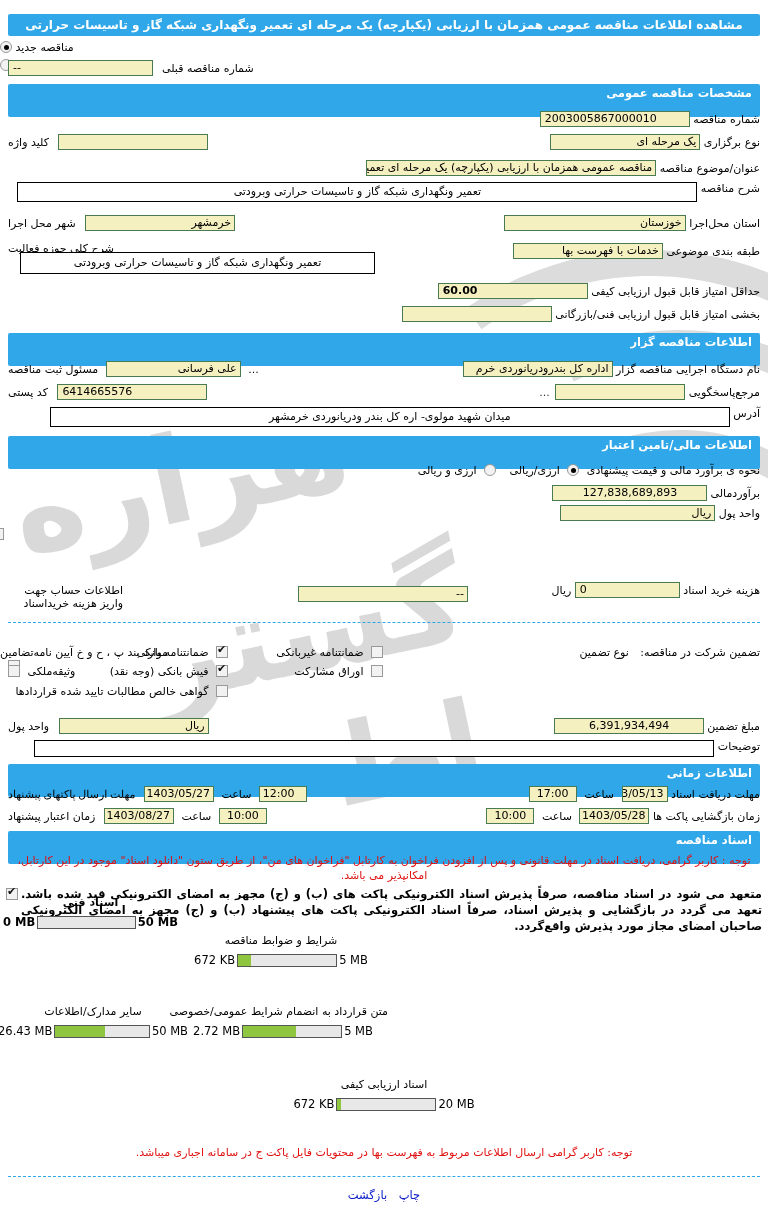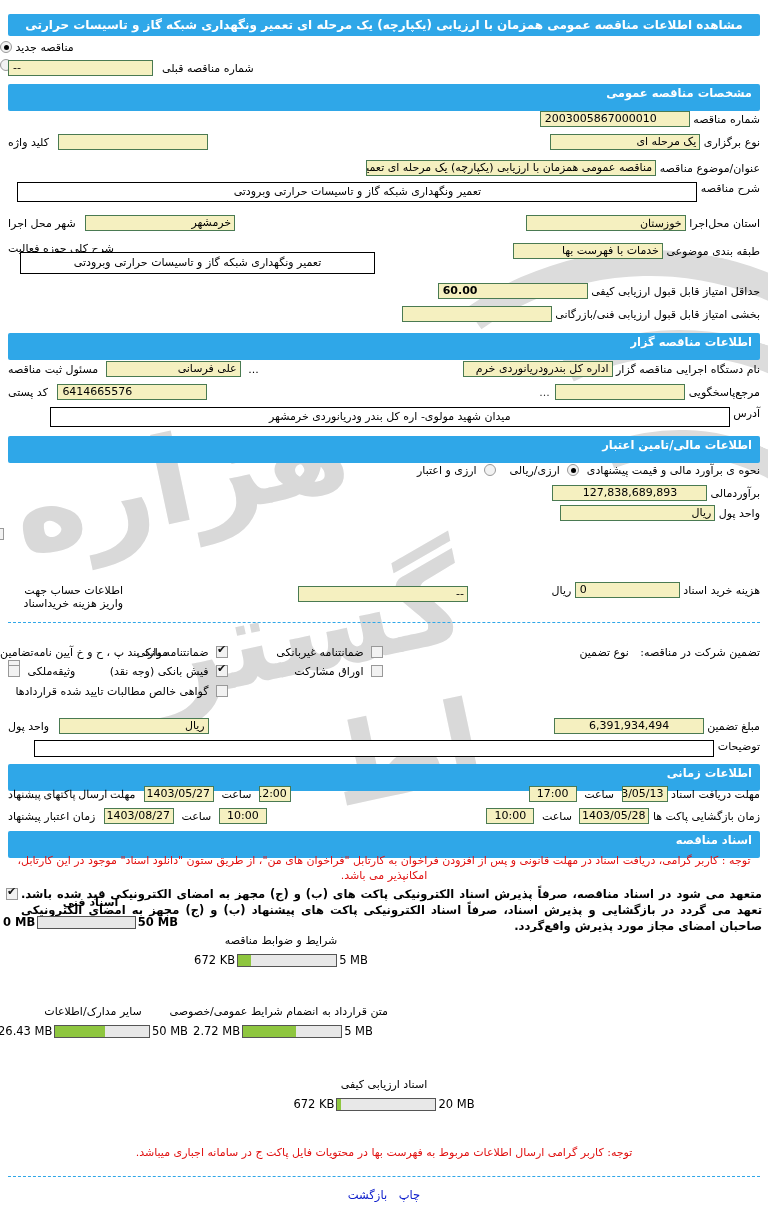--- a/index.html
+++ b/index.html
@@ -49,21 +49,21 @@
   .arc3 { width: 640px; height: 640px; left: 330px; top: 250px; transform: rotate(10deg); }
 
   .content { position: relative; z-index: 2; }
 
   
   .bar {
     background: #2fa7e8;
     color: #ffffff;
     font-weight: bold;
     font-size: 11.5px;
-    height: 27px;
+    height: 33px;
     line-height: 19px;
     padding: 0 8px;
     text-align: right;
     border-radius: 2px;
     margin: 0 4px;
   }
   .titlebar {
     background: #2fa7e8;
     color: #ffffff;
     font-weight: bold;
@@ -243,21 +243,21 @@
       <span class="fld" style="width:290px;">مناقصه عمومی همزمان با ارزیابی (یکپارچه) یک مرحله ای تعمیر ونگهداری شبکه گاز و تاس</span>
     </div>
 
     <div class="row" style="top:182px; left:0; right:8px;">
       <span class="lbl" style="vertical-align:top;">شرح مناقصه</span>
       <span class="fld white" style="width:680px;height:20px;line-height:18px;text-align:center;">تعمیر ونگهداری شبکه گاز و تاسیسات حرارتی وبرودتی</span>
     </div>
 
     <div class="row" style="top:215px; left:0; right:8px;">
       <span class="lbl">استان محل‌اجرا</span>
-      <span class="fld" style="width:160px;font-family:Liberation Serif, serif;">خوزستان</span>
+      <span class="fld" style="width:182px;">خوزستان</span>
     </div>
     <div class="row" style="top:215px; left:8px;">
       <span class="fld" style="width:150px;">خرمشهر</span>
       <span class="lbl" style="margin-right:6px;">شهر محل اجرا</span>
     </div>
 
     <div class="row" style="top:243px; left:0; right:8px;">
       <span class="lbl">طبقه بندی موضوعی</span>
       <span class="fld" style="width:150px;">خدمات با فهرست بها</span>
     </div>
@@ -304,21 +304,21 @@
       <span class="fld white" style="width:680px;height:20px;line-height:18px;text-align:center;">میدان شهید مولوی- اره کل بندر ودریانوردی خرمشهر</span>
     </div>
 
     <div class="bar" style="position:absolute;top:436px;left:4px;right:4px;">اطلاعات مالی/تامین اعتبار</div>
 
     <div class="row" style="top:463px; left:0; right:8px;">
       <span class="lbl">نحوه ی برآورد مالی و قیمت پیشنهادی</span>
       <span class="radio on" style="margin:0 4px;"></span>
       <span class="lbl">ارزی/ریالی</span>
       <span class="radio" style="margin:0 10px 0 4px;"></span>
-      <span class="lbl">ارزی و اعتبار</span>
+      <span class="lbl">ارزی و ریالی</span>
     </div>
 
     <div class="row" style="top:485px; left:0; right:8px;">
       <span class="lbl">برآوردمالی</span>
       <span class="fld num" style="width:155px;text-align:center;">127,838,689,893</span>
     </div>
     <div class="row" style="top:505px; left:0; right:8px;">
       <span class="lbl">واحد پول</span>
       <span class="fld" style="width:155px;">ریال</span>
     </div>
@@ -396,21 +396,21 @@
 
     <div class="bar" style="position:absolute;top:764px;left:4px;right:4px;">اطلاعات زمانی</div>
 
     <div class="row" style="top:786px; left:0; right:8px;">
       <span class="lbl">مهلت دریافت اسناد</span>
       <span class="fld" style="width:46px;text-align:center;">1403/05/13</span>
       <span class="lbl" style="margin:0 4px;">ساعت</span>
       <span class="fld" style="width:48px;text-align:center;">17:00</span>
     </div>
     <div class="row" style="top:786px; left:8px;">
-      <span class="fld" style="width:32px;text-align:left;">12:00</span>
+      <span class="fld" style="width:48px;text-align:left;">12:00</span>
       <span class="lbl" style="margin:0 4px;">ساعت</span>
       <span class="fld" style="width:70px;text-align:center;">1403/05/27</span>
       <span class="lbl" style="margin-right:5px;font-family:Liberation Serif, serif;">مهلت ارسال پاکتهای پیشنهاد</span>
     </div>
 
     <div class="row" style="top:808px; left:0; right:8px;">
       <span class="lbl">زمان بازگشایی پاکت ها</span>
       <span class="fld" style="width:70px;text-align:center;">1403/05/28</span>
       <span class="lbl" style="margin:0 4px;">ساعت</span>
       <span class="fld" style="width:48px;text-align:center;">10:00</span>

